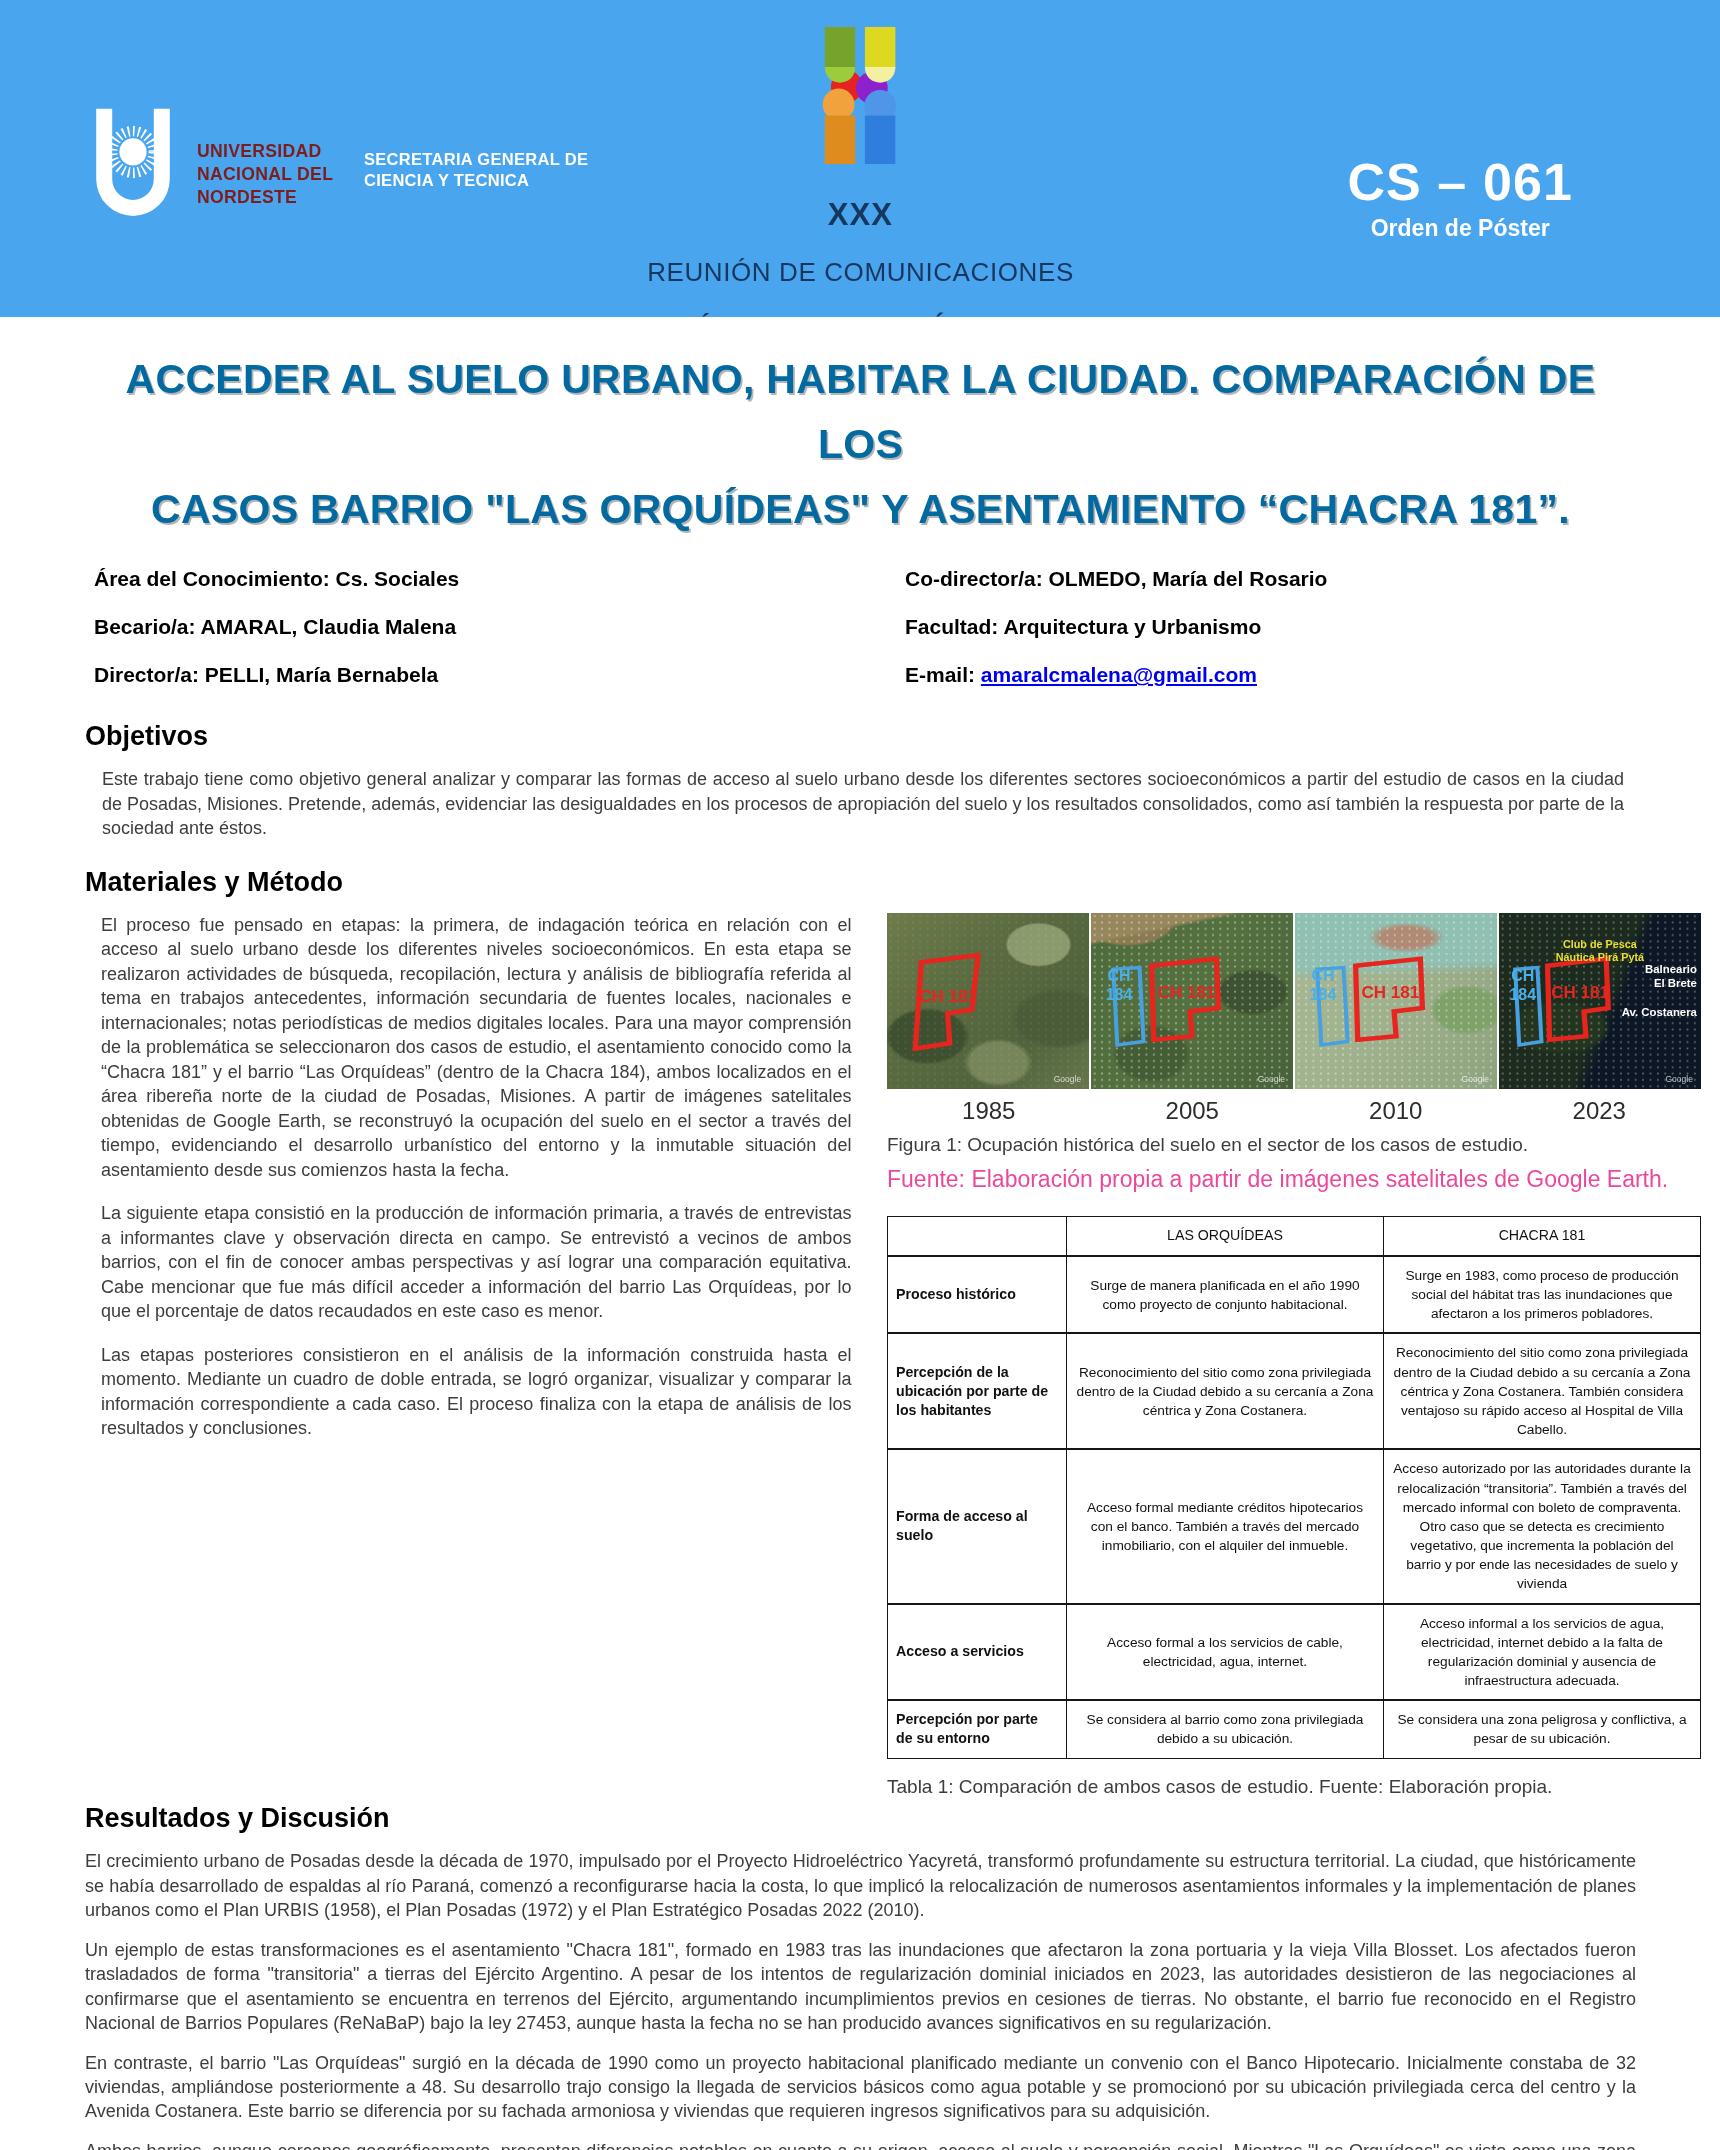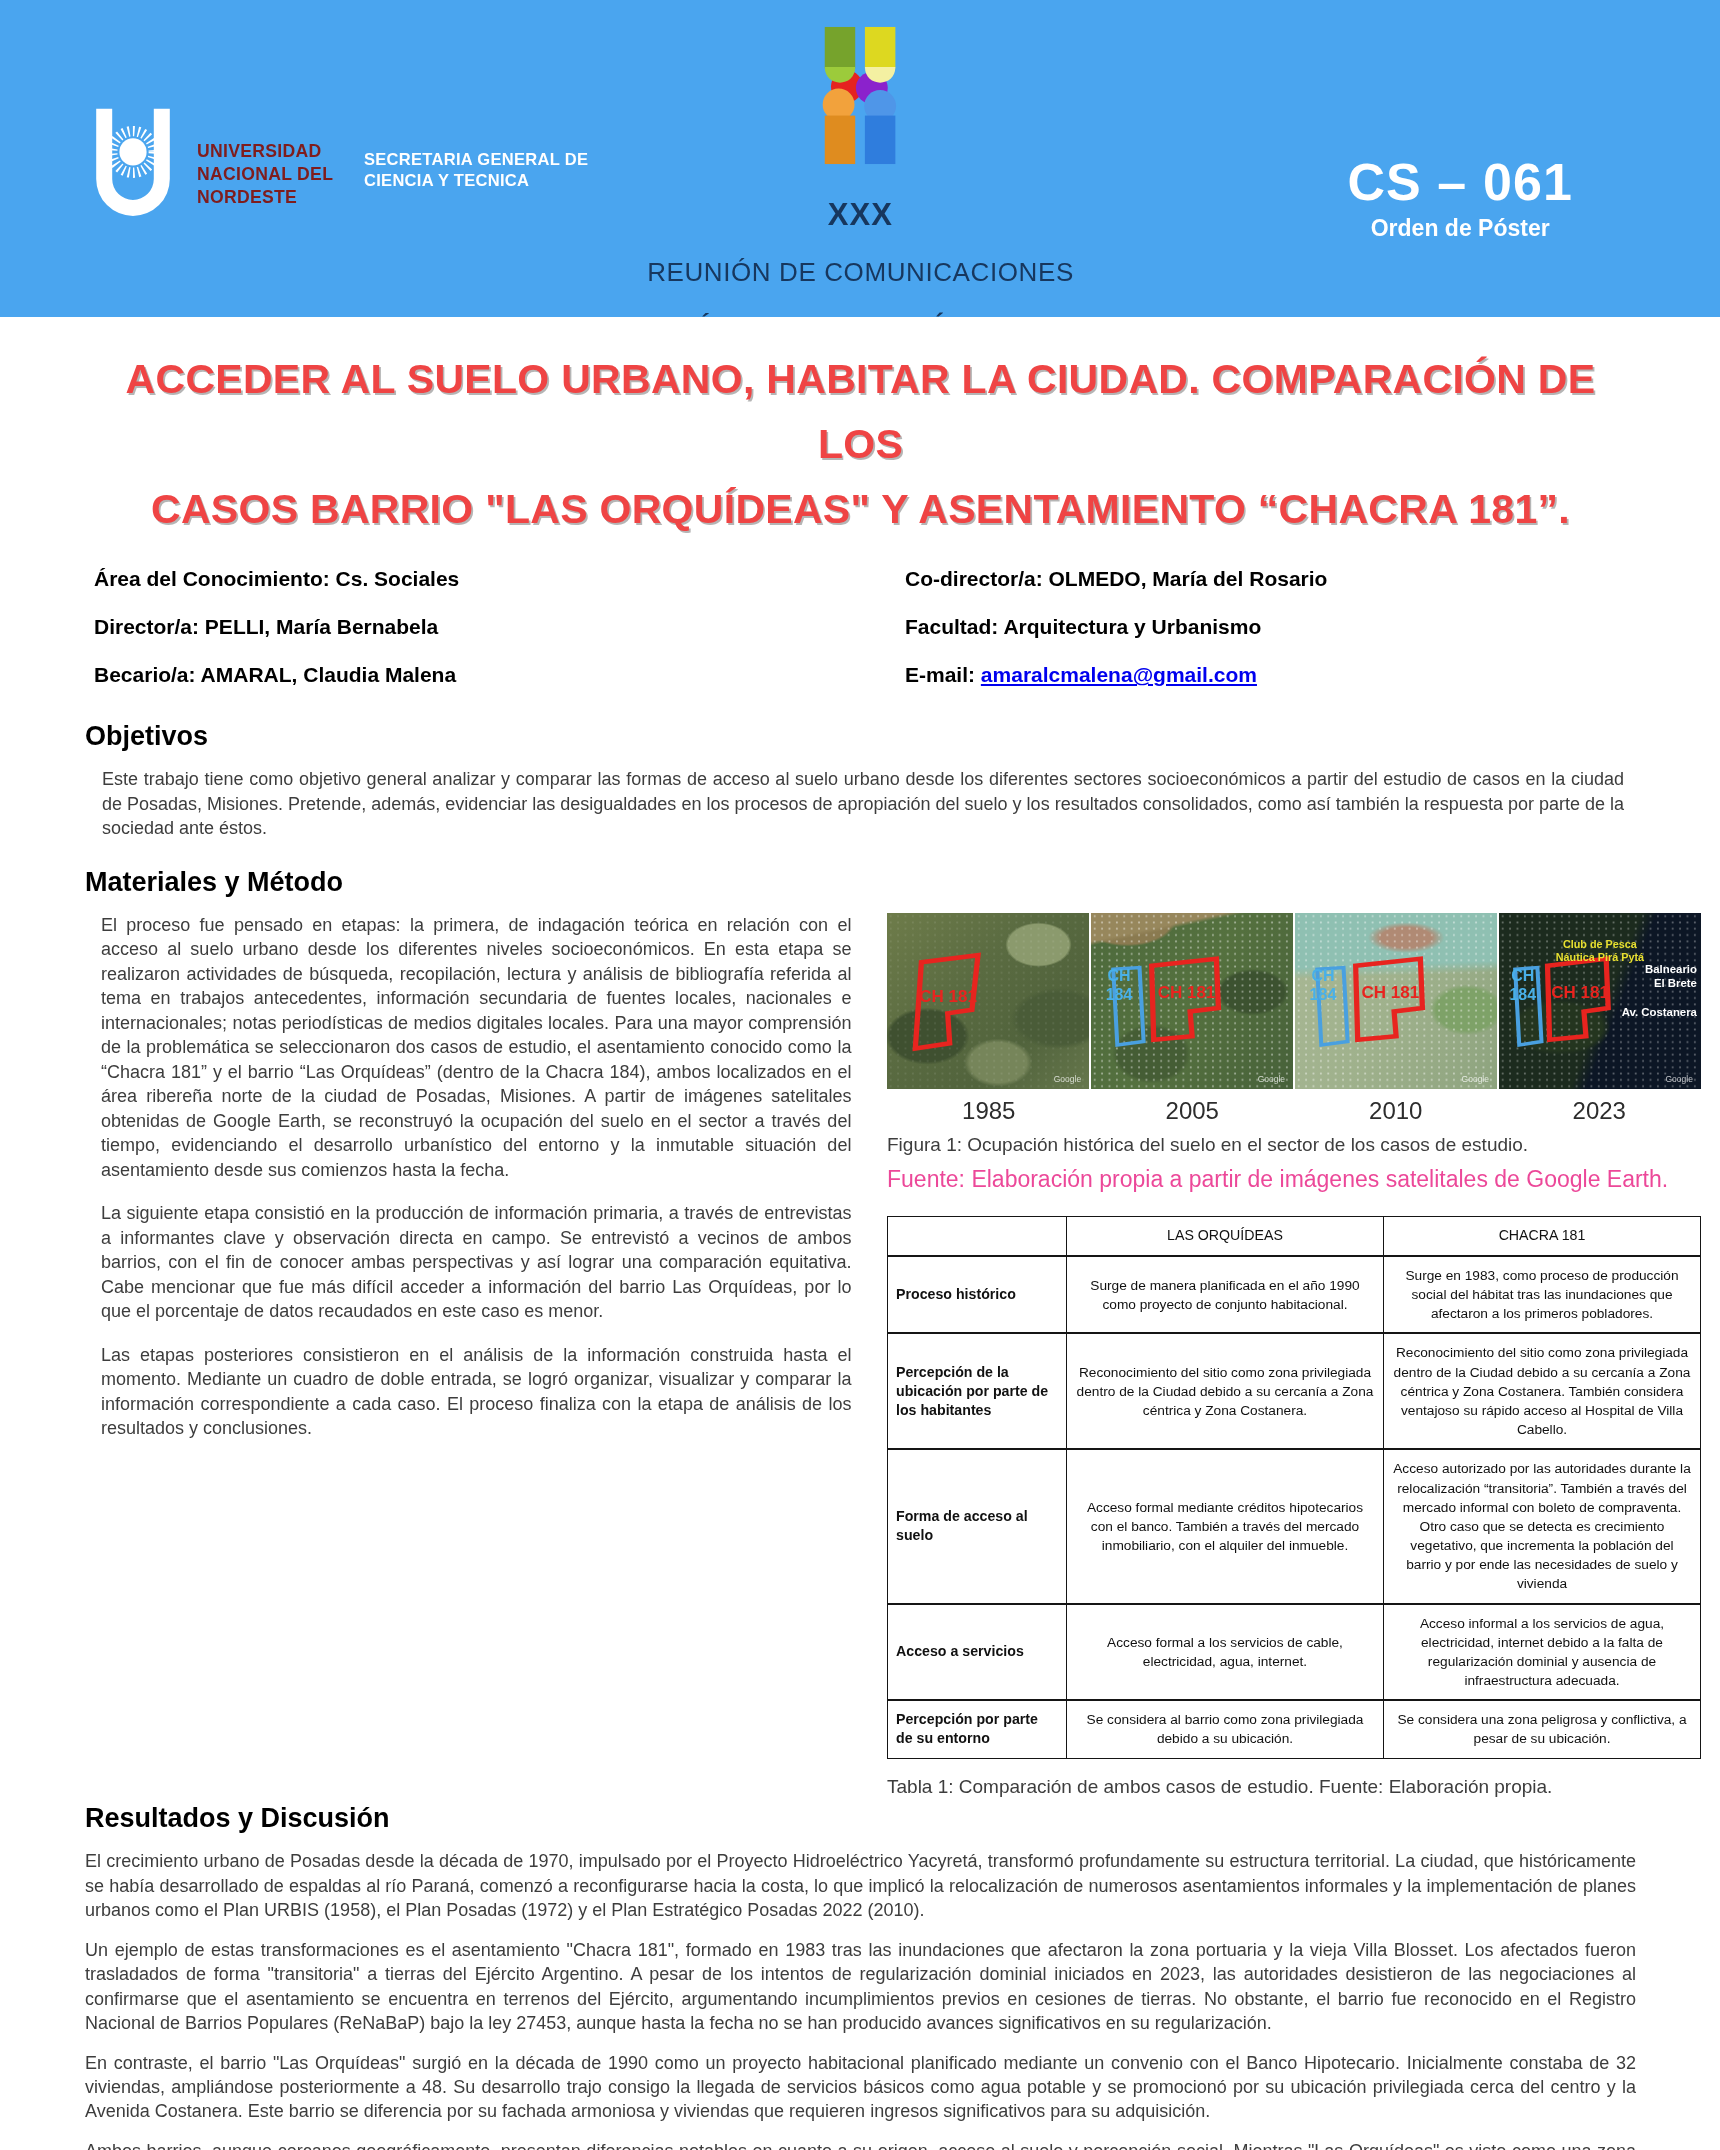--- a/index.html
+++ b/index.html
@@ -37,21 +37,21 @@
   .meeting-l3 { color:#17375e; font-weight:800; font-size:26px; margin-top:4px; letter-spacing:0.3px; }
   .hdr-right {
     position:absolute; right:148px; top:152px; text-align:center; color:#fff;
   }
   .poster-code { font-size:52px; font-weight:bold; letter-spacing:1.1px; }
   .poster-order { font-size:23px; font-weight:bold; margin-top:3.4px; }
 
   
   .title-block {
     margin:30px 85px 0 85px; text-align:center; font-weight:bold;
-    font-size:41px; line-height:1.58; color:#ef4444;
+    font-size:41px; line-height:1.58; color:#0369a1;
     text-shadow:1.7px 1.7px 0.6px rgba(90,90,90,.45);
     letter-spacing:0.3px;
   }
 
   
   .authors {
     margin:26px 85px 0 94px; display:grid;
     grid-template-columns:811px 1fr; row-gap:0;
   }
   .authors .col > div { font-weight:bold; font-size:21px; margin-bottom:24px; }
@@ -183,22 +183,22 @@
   </div>
 
   <div class="title-block">
     <div>ACCEDER AL SUELO URBANO, HABITAR LA CIUDAD. COMPARACIÓN DE LOS</div>
     <div>CASOS BARRIO "LAS ORQUÍDEAS" Y ASENTAMIENTO “CHACRA 181”.</div>
   </div>
 
   <div class="authors">
     <div class="col">
       <div>Área del Conocimiento: Cs. Sociales</div>
+      <div>Becario/a: AMARAL, Claudia Malena</div>
       <div>Director/a: PELLI, María Bernabela</div>
-      <div>Becario/a: AMARAL, Claudia Malena</div>
     </div>
     <div class="col">
       <div>Co-director/a: OLMEDO, María del Rosario</div>
       <div>Facultad: Arquitectura y Urbanismo</div>
       <div><span>E-mail: </span><a href="#" class="email-link">amaralcmalena@gmail.com</a></div>
     </div>
   </div>
 
   <div class="sec-heading">Objetivos</div>
   <p class="body-text objetivos-body">Este trabajo tiene como objetivo general analizar y comparar las formas de acceso al suelo urbano desde los diferentes sectores socioeconómicos a partir del estudio de casos en la ciudad de Posadas, Misiones. Pretende, además, evidenciar las desigualdades en los procesos de apropiación del suelo y los resultados consolidados, como así también la respuesta por parte de la sociedad ante éstos.</p>

